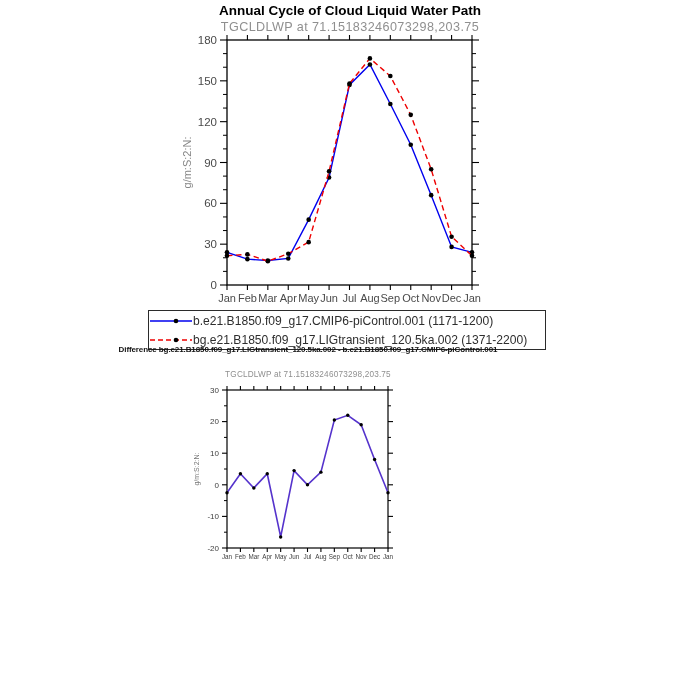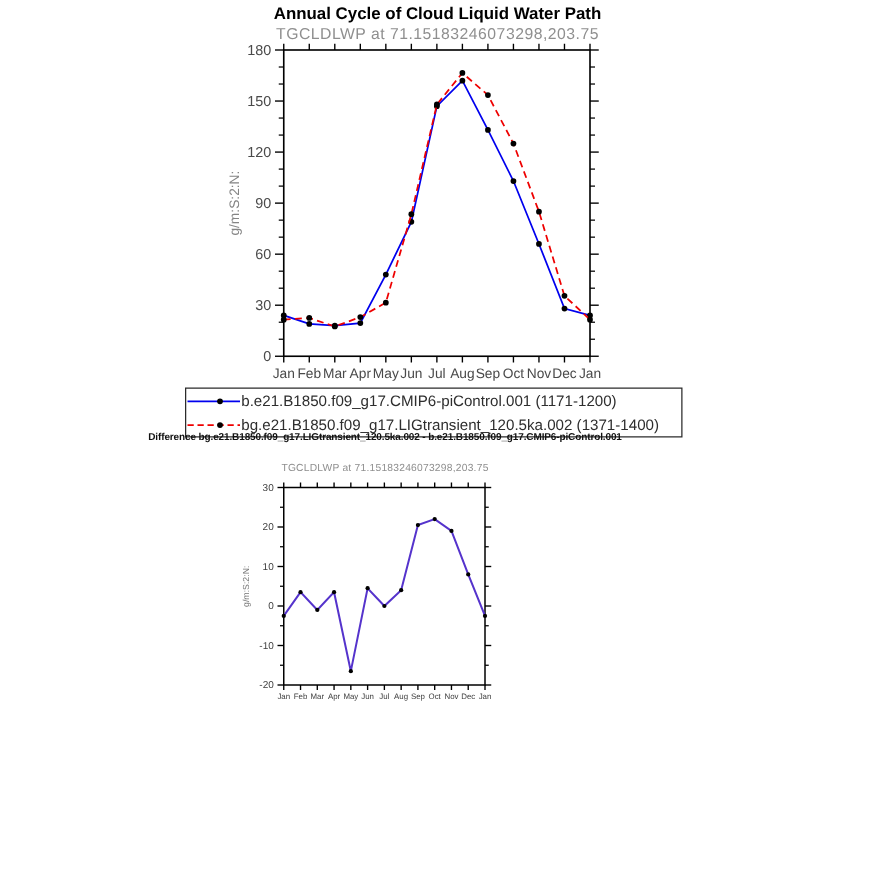--- a/index.html
+++ b/index.html
@@ -237,21 +237,21 @@
         <line x1="1" y1="6" x2="43" y2="6" stroke="#0000EE" stroke-width="1.4"></line>
         <circle cx="27" cy="6" r="2.3" fill="#000000"></circle>
       </svg>
       <span class="legend-label">b.e21.B1850.f09_g17.CMIP6-piControl.001 (1171-1200)</span>
     </div>
     <div class="legend-row">
       <svg class="legend-sample" viewBox="0 0 44 12">
         <line x1="1" y1="6" x2="43" y2="6" stroke="#EE0000" stroke-width="1.4" stroke-dasharray="5 3"></line>
         <circle cx="27" cy="6" r="2.3" fill="#000000"></circle>
       </svg>
-      <span class="legend-label">bg.e21.B1850.f09_g17.LIGtransient_120.5ka.002 (1371-1400)</span>
+      <span class="legend-label">bg.e21.B1850.f09_g17.LIGtransient_120.5ka.002 (1371-2200)</span>
     </div>
   </div>
 
   <div class="abs diff-title">Difference bg.e21.B1850.f09_g17.LIGtransient_120.5ka.002 - b.e21.B1850.f09_g17.CMIP6-piControl.001</div>
 
   <div class="abs diff-subtitle">TGCLDLWP at 71.15183246073298,203.75</div>
 
 </div>
 
 </body></html>

